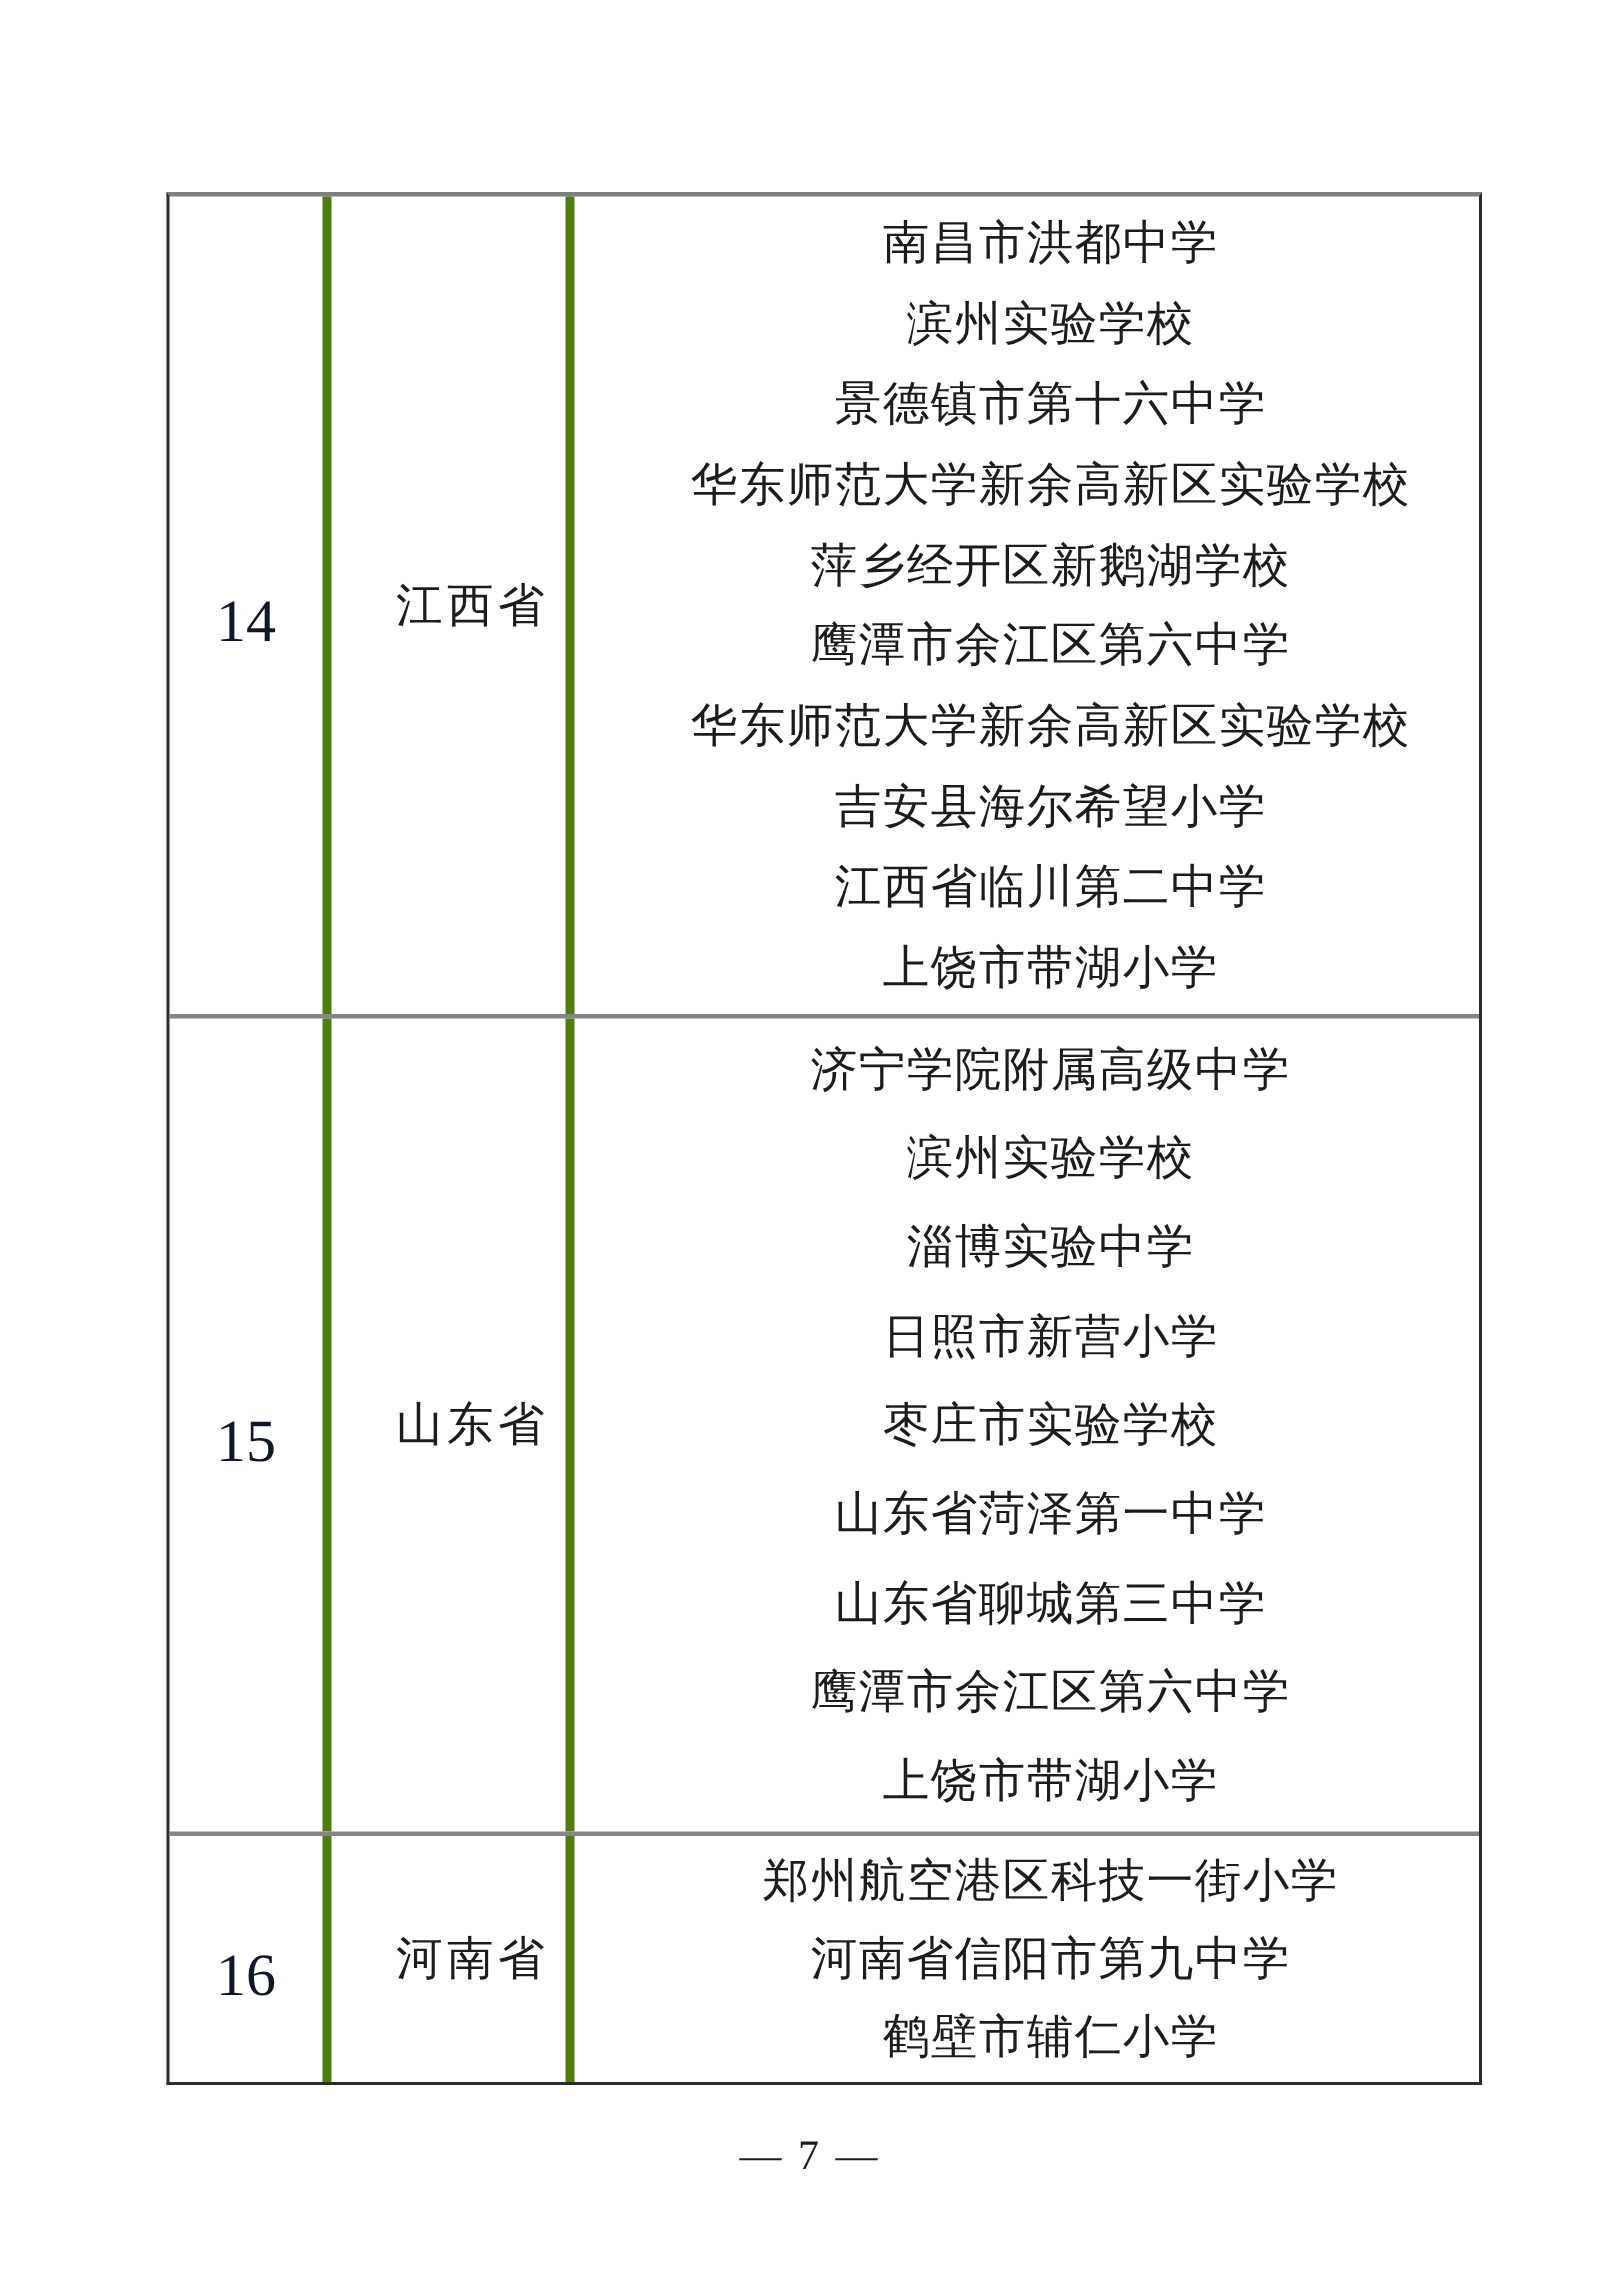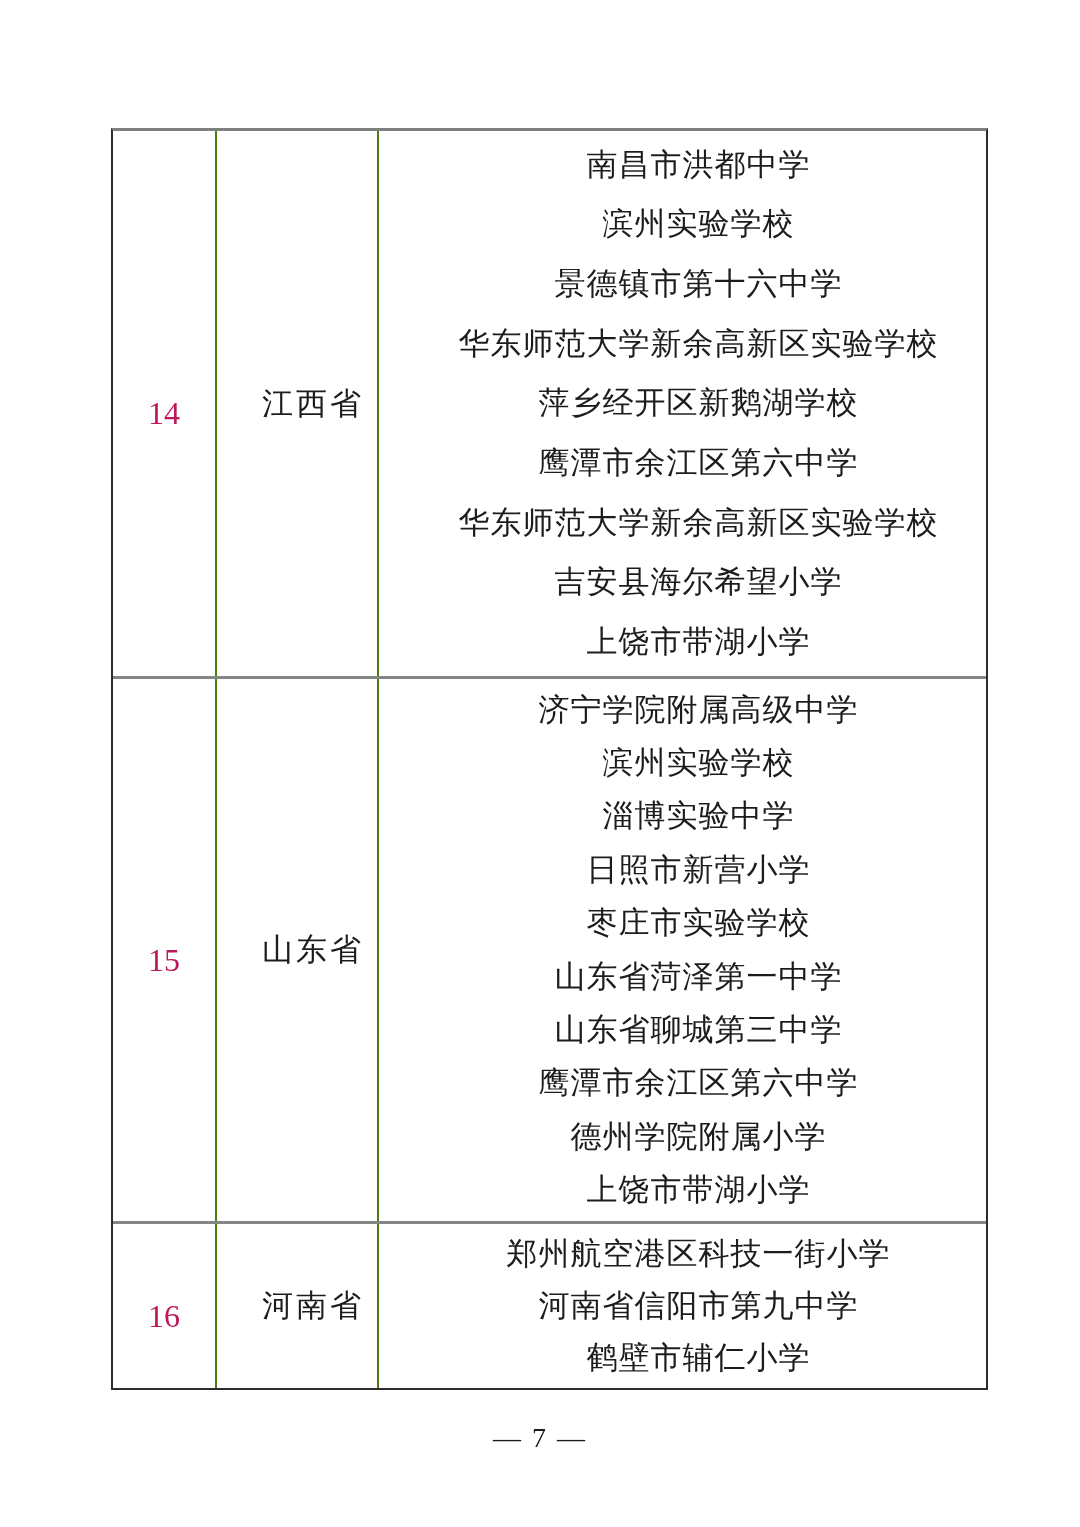--- a/index.html
+++ b/index.html
@@ -40,32 +40,32 @@
   .doc-table .trow:nth-child(2) { height: 545px; }
   .doc-table .trow:nth-child(3) { flex: 1; }
   .cell {
     box-sizing: border-box;
     display: flex;
     align-items: center;
     justify-content: center;
     min-width: 0;
   }
   .cell + .cell {
-    border-left: 2px solid #4d7c0f;
+    border-left: 6px solid #4d7c0f;
     padding-left: 32px;
   }
   .schools-cell {
     flex-direction: column;
     justify-content: space-around;
     align-items: center;
     padding: 4px 0;
   }
   .index-text {
-    font-size: 32px;
-    color: #be185d;
+    font-size: 40px;
+    color: #0f172a;
     margin-top: 20px;
   }
   .province-text {
     font-size: 31px;
     letter-spacing: 3px;
     color: #1c1c1c;
     white-space: nowrap;
   }
   .school-line {
     font-size: 31px;
@@ -97,40 +97,40 @@
     </div>
     <div class="cell schools-cell">
         <div class="school-line">南昌市洪都中学</div>
         <div class="school-line">滨州实验学校</div>
         <div class="school-line">景德镇市第十六中学</div>
         <div class="school-line">华东师范大学新余高新区实验学校</div>
         <div class="school-line">萍乡经开区新鹅湖学校</div>
         <div class="school-line">鹰潭市余江区第六中学</div>
         <div class="school-line">华东师范大学新余高新区实验学校</div>
         <div class="school-line">吉安县海尔希望小学</div>
+        <div class="school-line">江西省临川第二中学</div>
         <div class="school-line">上饶市带湖小学</div>
       </div>
   </div>
     <div class="trow">
     <div class="cell index-cell">
       <span class="index-text">15</span>
     </div>
     <div class="cell province-cell">
       <span class="province-text">山东省</span>
     </div>
     <div class="cell schools-cell">
         <div class="school-line">济宁学院附属高级中学</div>
         <div class="school-line">滨州实验学校</div>
         <div class="school-line">淄博实验中学</div>
         <div class="school-line">日照市新营小学</div>
         <div class="school-line">枣庄市实验学校</div>
         <div class="school-line">山东省菏泽第一中学</div>
         <div class="school-line">山东省聊城第三中学</div>
         <div class="school-line">鹰潭市余江区第六中学</div>
-        <div class="school-line">德州学院附属小学</div>
         <div class="school-line">上饶市带湖小学</div>
       </div>
   </div>
     <div class="trow">
     <div class="cell index-cell">
       <span class="index-text">16</span>
     </div>
     <div class="cell province-cell">
       <span class="province-text">河南省</span>
     </div>

